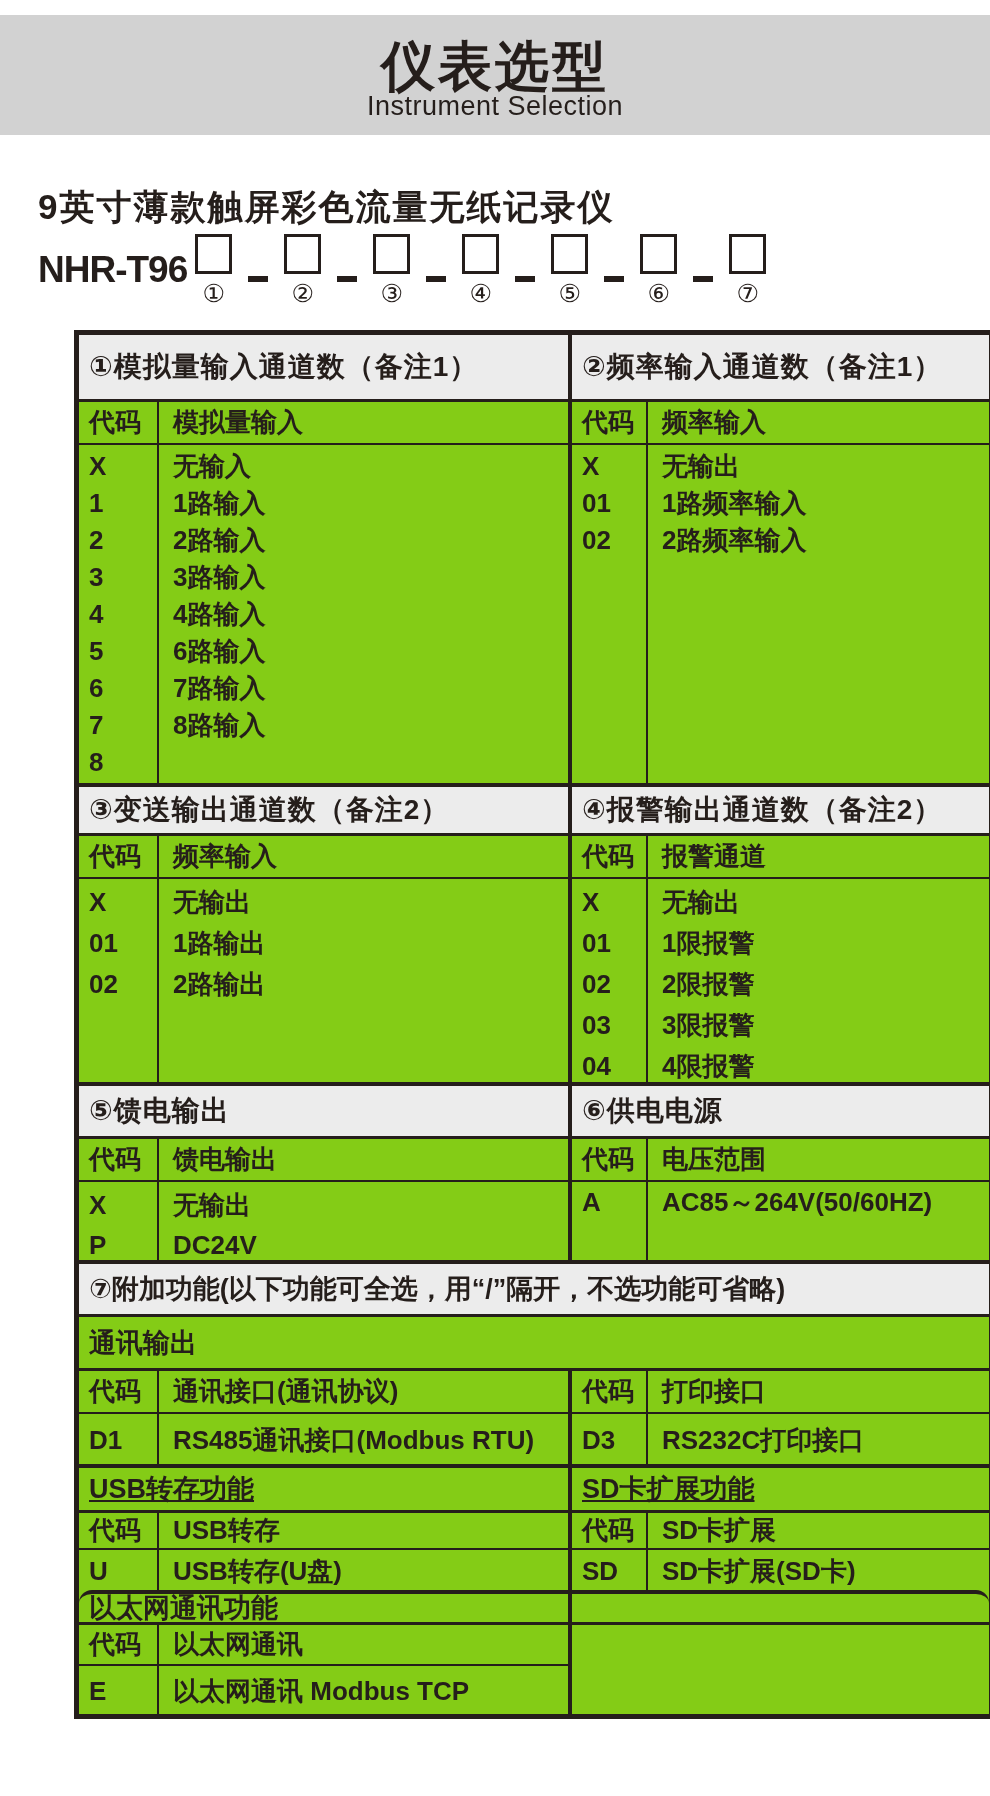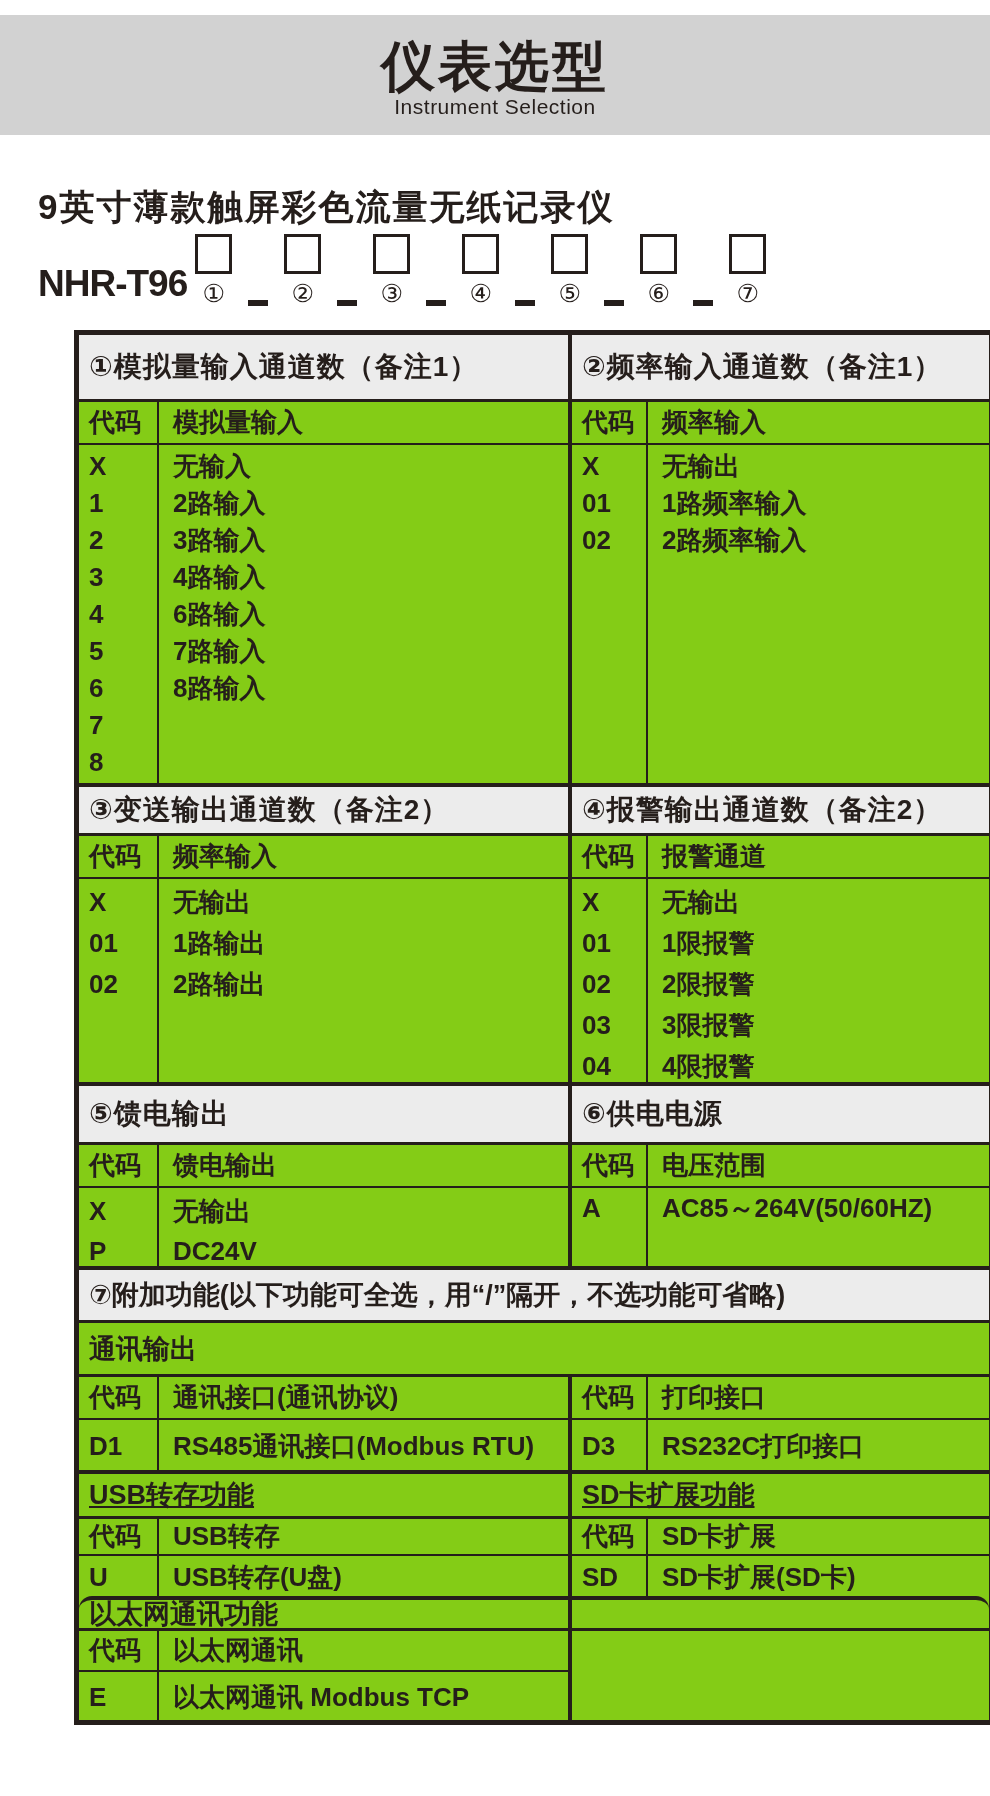--- a/index.html
+++ b/index.html
@@ -17,30 +17,30 @@
     color:var(--ink);
   }
   
   .banner{
     position:absolute; top:15px; left:0; width:990px; height:120px;
     background:var(--banner-bg);
     display:flex; flex-direction:column; align-items:center; justify-content:center;
     padding-top:4px;
   }
   .banner-title{font-size:54px; line-height:58px; letter-spacing:3px;}
-  .banner-sub{font-size:21px; line-height:23px; font-weight:400; letter-spacing:0.5px;}
+  .banner-sub{font-size:27px; line-height:23px; font-weight:400; letter-spacing:0.5px;}
 
   
   .product-title{
     position:absolute; left:38px; top:184px;
     font-size:35px; letter-spacing:2px; white-space:nowrap;
   }
   .model-row{
     position:absolute; left:38px; top:234px;
-    display:flex; align-items:flex-end;
+    display:flex; align-items:center;
   }
   .model-prefix{font-size:37px; line-height:44px; letter-spacing:-1px; margin-right:8px;}
   .pos{display:flex; flex-direction:column; align-items:center;}
   .model-box{width:37px; height:40px; border:3px solid var(--ink); background:#fff;}
   .pos-marker{margin-top:6px; font-size:25px; line-height:26px; font-weight:400;}
   .model-dash{width:20px; height:6px; background:var(--ink); margin:17px 16px 0 16px;}
 
   
   .sel-table{
     position:absolute; left:35px; top:330px; width:920px;
@@ -167,20 +167,21 @@
           <div>2</div>
           <div>3</div>
           <div>4</div>
           <div>5</div>
           <div>6</div>
           <div>7</div>
           <div>8</div>
         </div>
         <div class="descs">
           <div>无输入</div>
+          <div>1路输入</div>
           <div>2路输入</div>
           <div>3路输入</div>
           <div>4路输入</div>
           <div>6路输入</div>
           <div>7路输入</div>
           <div>8路输入</div>
         </div>
       </div>
     </div>
     <div class="half-r">
@@ -247,21 +248,21 @@
           <div>无输出</div>
           <div>1限报警</div>
           <div>2限报警</div>
           <div>3限报警</div>
           <div>4限报警</div>
         </div>
       </div>
     </div>
   </div>
 
-  <div class="band sec bt4" style="height:60px;justify-content:center;">
+  <div class="band sec bt4" style="height:54px;justify-content:center;">
     <div class="half-l">
         <div class="sec-title">⑤馈电输出</div>
       </div>
     <div class="half-r">
         <div class="sec-title">⑥供电电源</div>
       </div>
   </div>
 
   <div class="band bt3" style="height:44px;">
     <div class="half-l">

